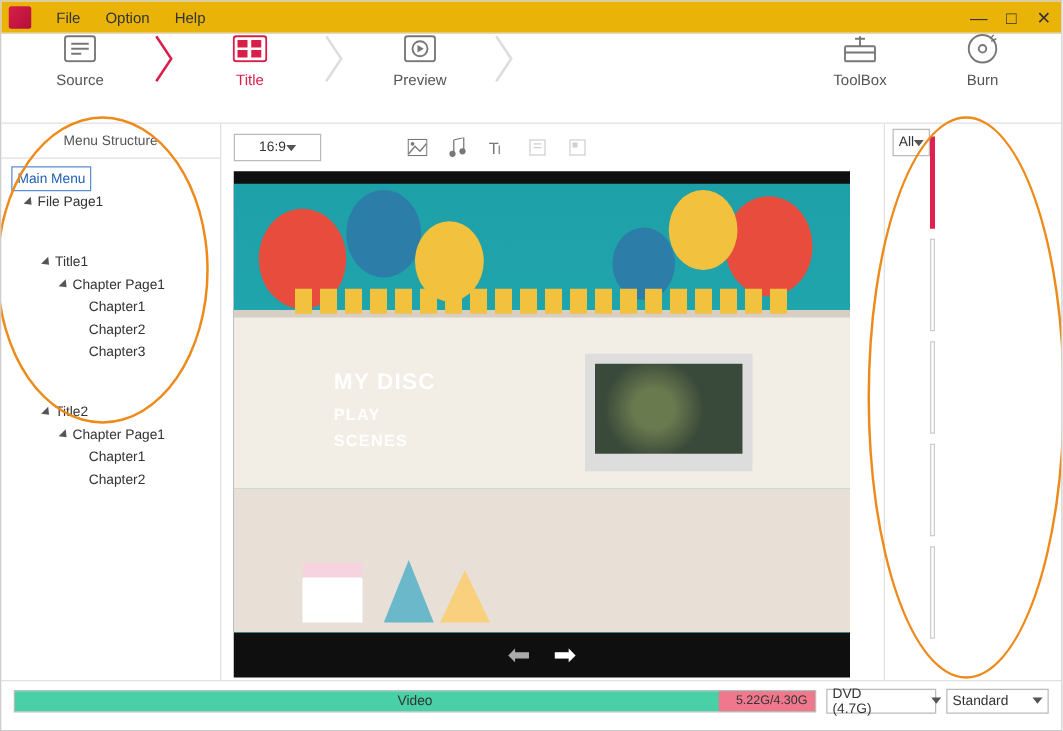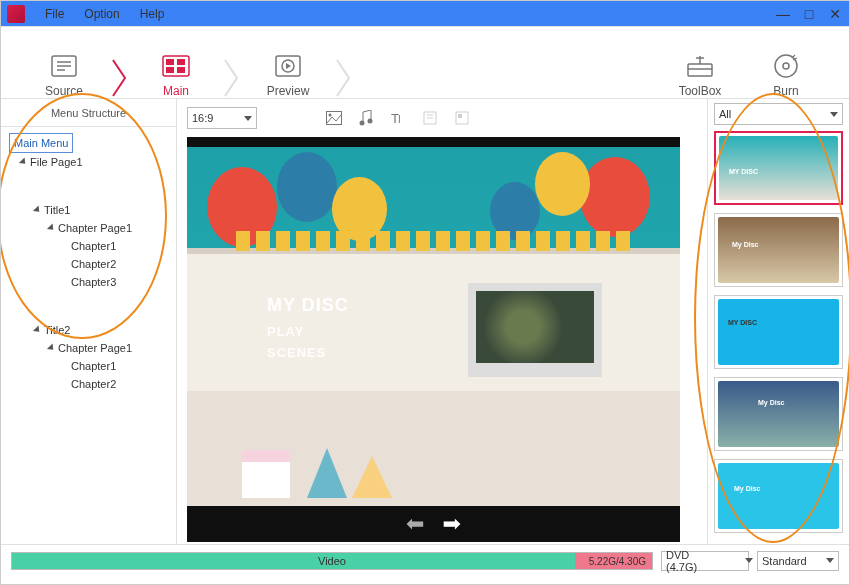--- a/index.html
+++ b/index.html
@@ -1,26 +1,26 @@
 <!DOCTYPE html>
 <html><head>
 <meta charset="utf-8">
 <style>
 * { box-sizing: border-box; margin: 0; padding: 0; font-family: Arial, sans-serif; }
 body { width: 850px; height: 585px; background: #fff; border: 1px solid #ccc; overflow: hidden; font-size: 12px; color: #333; }
 
 
-.titlebar { height: 26px; display: flex; align-items: center; padding: 0 6px; background: #3b82f6; border-bottom: 1px solid #e0e0e0; }
+.titlebar { height: 26px; display: flex; align-items: center; padding: 0 6px; background: #eab308; border-bottom: 1px solid #e0e0e0; }
 .app-icon { width: 18px; height: 18px; background: linear-gradient(135deg, #d91e4a, #b01038); border-radius: 2px; margin-right: 10px; }
 .menu-item { padding: 4px 10px; cursor: pointer; }
 .win-controls { margin-left: auto; display: flex; gap: 10px; }
 .win-btn { width: 16px; height: 16px; display: flex; align-items: center; justify-content: center; cursor: pointer; font-size: 14px; }
 
 
-.stepbar { height: 72px; display: flex; align-items: flex-end; padding: 0 20px; border-bottom: 1px solid #e0e0e0; position: relative; }
+.stepbar { height: 72px; display: flex; align-items: flex-start; padding: 0 20px; border-bottom: 1px solid #e0e0e0; position: relative; gap: 12px; }
 .step { display: flex; flex-direction: column; align-items: center; gap: 6px; width: 86px; position: relative; }
 .step-icon { width: 28px; height: 24px; display: flex; align-items: center; justify-content: center; }
 .step-label { font-size: 12px; color: #555; }
 .step.active .step-label { color: #d91e4a; }
 .chevron { width: 18px; height: 40px; margin: 0 4px; }
 .chevron svg { stroke: #ddd; }
 .chevron.active svg { stroke: #d91e4a; }
 .toolbox-step { margin-left: auto; }
 
 
@@ -33,21 +33,21 @@
 .tree-caret { display: inline-block; width: 0; height: 0; border-left: 5px solid #555; border-top: 4px solid transparent; border-bottom: 4px solid transparent; transform: rotate(45deg); }
 .tree .l1 { margin-left: 8px; }
 .tree .l2 { margin-left: 22px; margin-top: 30px; }
 .tree .l3 { margin-left: 36px; }
 .tree .l4 { margin-left: 58px; }
 .oval-highlight { position: absolute; border: 2px solid #ed8a1a; border-radius: 50%; pointer-events: none; }
 
 
 .center { flex: 1; display: flex; flex-direction: column; padding: 6px 10px 2px 10px; }
 .center-toolbar { height: 26px; display: flex; align-items: center; gap: 14px; }
-.aspect-select { width: 70px; height: 22px; border: 1px solid #bbb; font-size: 11px; padding: 0 4px; display: flex; align-items: center; justify-content: space-between; cursor: pointer; }
+.aspect-select { width: 70px; height: 22px; border: 1px solid #bbb; font-size: 11px; padding: 0 4px; display: flex; align-items: center; justify-content: center; cursor: pointer; }
 .tb-icon { width: 18px; height: 18px; display: flex; align-items: center; justify-content: center; cursor: pointer; color: #777; }
 .tb-icon.disabled { opacity: 0.35; cursor: default; }
 
 .preview-area { flex: 1; margin-top: 6px; background: #0f0f0f; position: relative; overflow: hidden; }
 .preview-scene { position: absolute; left: 0; right: 0; top: 10px; bottom: 36px; background: linear-gradient(#1ea0a8, #26b0b8); overflow: hidden; }
 .scene-floor { position:absolute; bottom:0; left:0; right:0; height:32%; background:#e8e0d6; }
 .scene-wall { position:absolute; bottom:32%; left:0; right:0; height:40%; background:#f2ede5; border-top:6px solid #d7cfc3;}
 .balloon { position: absolute; border-radius: 50%; }
 .b1 { width: 70px; height: 80px; background: #e84c3d; left: 20px; top: 20px; }
 .b2 { width: 60px; height: 70px; background: #2c7ea8; left: 90px; top: 5px; }
@@ -65,21 +65,21 @@
 .cake { position:absolute; left:55px; bottom:8px; width:48px; height:38px; background:#fff; border-radius:4px 4px 0 0;}
 .cake::before{content:"";position:absolute;top:-10px;left:0;right:0;height:12px;background:#f7d3df;border-radius:4px 4px 0 0;}
 .hat { position:absolute; bottom:8px; width:0;height:0; border-left:20px solid transparent; border-right:20px solid transparent;}
 .hat.h1 {left:120px; border-bottom:50px solid #6ab8c9;}
 .hat.h2 {left:165px; border-bottom:42px solid #f9d07e;}
 .nav-arrows { position: absolute; bottom: 4px; left: 0; right: 0; height: 28px; display: flex; align-items: center; justify-content: center; gap: 18px; }
 .nav-arrow { color: #aaa; font-size: 22px; cursor: pointer; }
 .nav-arrow.active { color: #fff; }
 
 
-.right { width: 142px; border-left: 1px solid #e0e0e0; display: flex; flex-direction: column; padding: 4px 6px; position: relative; margin-left: 17px; }
+.right { width: 142px; border-left: 1px solid #e0e0e0; display: flex; flex-direction: row; padding: 4px 6px; position: relative; margin-left: 17px; }
 .filter-select { height: 22px; border: 1px solid #bbb; font-size: 11px; padding: 0 4px; display: flex; align-items: center; justify-content: space-between; cursor: pointer; }
 .tpl-list { margin-top: 6px; display: flex; flex-direction: column; gap: 8px; overflow: hidden; }
 .tpl { height: 74px; border: 1px solid #ccc; cursor: pointer; position: relative; overflow:hidden;}
 .tpl.selected { border: 2px solid #e0204f; }
 .tpl-inner { position:absolute; inset:3px; border-radius:2px;}
 .tpl1 .tpl-inner { background: linear-gradient(#26b0b8,#e8e0d6); }
 .tpl2 .tpl-inner { background: linear-gradient(#8a6a4a,#d8c8a8); }
 .tpl3 .tpl-inner { background: #18b4e8; }
 .tpl4 .tpl-inner { background: linear-gradient(#3a5a8a,#8ab0a8); }
 .tpl5 .tpl-inner { background: #2ac4e8; }
@@ -130,21 +130,21 @@
   <div class="step active">
     <div class="step-icon">
       <svg width="28" height="22" viewBox="0 0 28 22">
           <rect x="1" y="1" width="26" height="20" rx="2" fill="none" stroke="#d91e4a" stroke-width="1.5"></rect>
           <rect x="4" y="4" width="8" height="6" fill="#d91e4a"></rect>
           <rect x="15" y="4" width="8" height="6" fill="#d91e4a"></rect>
           <rect x="4" y="12" width="8" height="6" fill="#d91e4a"></rect>
           <rect x="15" y="12" width="8" height="6" fill="#d91e4a"></rect>
         </svg>
     </div>
-    <span class="step-label">Main</span>
+    <span class="step-label">Title</span>
   </div>
   <div class="chevron"><svg width="18" height="40">
         <polyline points="2,2 14,20 2,38" fill="none" stroke-width="2"></polyline>
       </svg></div>
   <div class="step">
     <div class="step-icon">
       <svg width="26" height="22" viewBox="0 0 26 22">
           <rect x="1" y="1" width="24" height="20" rx="2" fill="none" stroke="#777" stroke-width="1.5"></rect>
           <circle cx="13" cy="11" r="6" fill="none" stroke="#777" stroke-width="1.5"></circle>
           <polygon points="11,8 11,14 16,11" fill="#777"></polygon>

